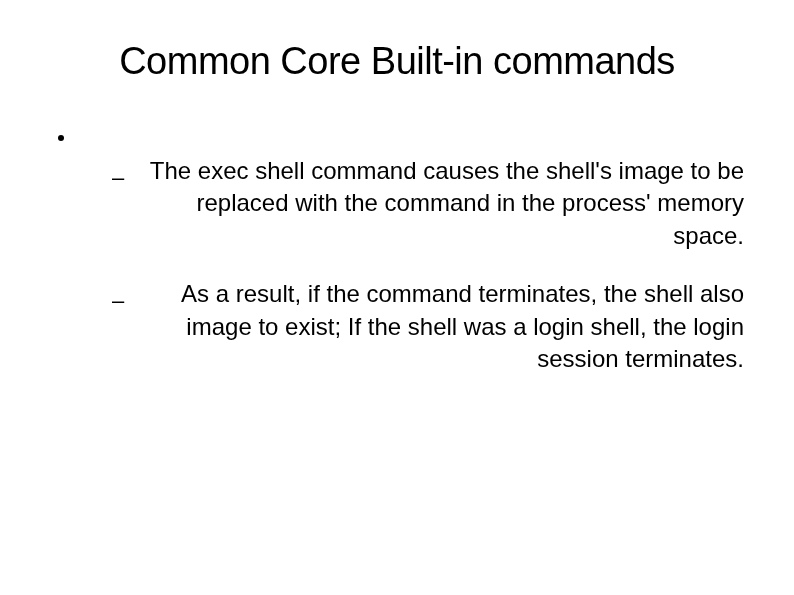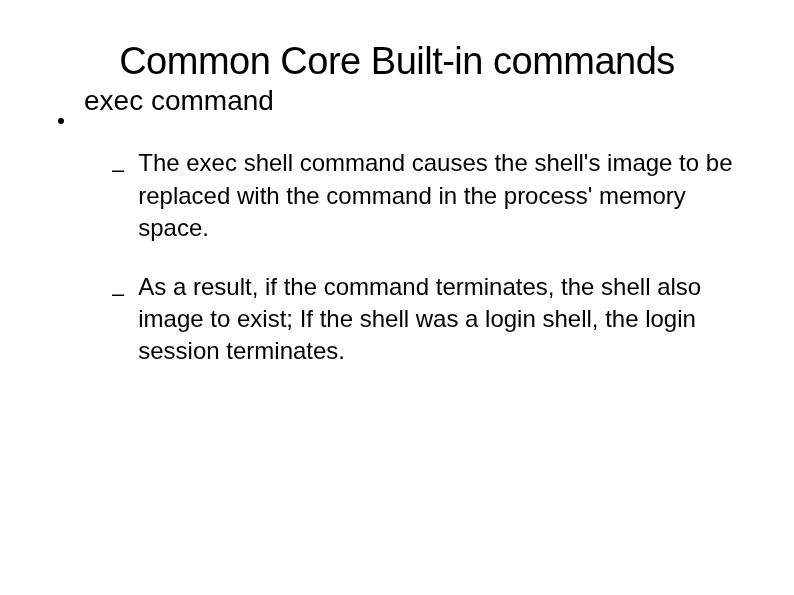--- a/index.html
+++ b/index.html
@@ -12,20 +12,21 @@
       height: 595px;
       background: #ffffff;
       font-family: Arial, Helvetica, sans-serif;
       color: #000000;
       padding: 40px 50px;
     }
     .slide-title {
       font-size: 38px;
       font-weight: normal;
       text-align: center;
+      margin-bottom: 38px;
       letter-spacing: -0.5px;
     }
     .bullet-item {
       display: flex;
       align-items: baseline;
       margin-bottom: 28px;
     }
     .bullet-marker {
       width: 6px;
       height: 6px;
@@ -53,30 +54,30 @@
       font-size: 22px;
       margin-right: 14px;
       flex-shrink: 0;
       line-height: 1;
       position: relative;
       top: 6px;
     }
     .sub-text {
       font-size: 24px;
       line-height: 1.35;
+      text-align: right;
     }
   </style>
 </head>
 <body>
 
 <h1 class="slide-title">Common Core Built-in commands</h1>
 
 <div class="bullet-item">
   <span class="bullet-marker"></span>
-  <span class="bullet-text">exec command</span>
 </div>
 
 <div class="sub-list">
   <div class="sub-item">
     <span class="sub-marker">–</span>
     <span class="sub-text">The exec shell command causes the shell's image to be replaced with the command in the process' memory space.</span>
   </div>
   <div class="sub-item">
     <span class="sub-marker">–</span>
     <span class="sub-text">As a result, if the command terminates, the shell also image to exist; If the shell was a login shell, the login session terminates.</span>

